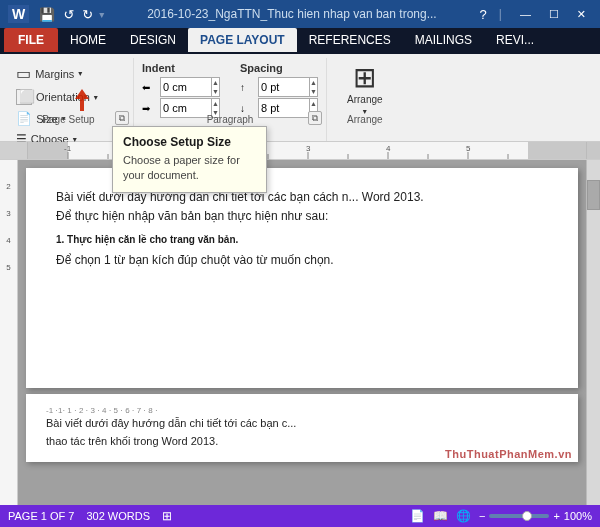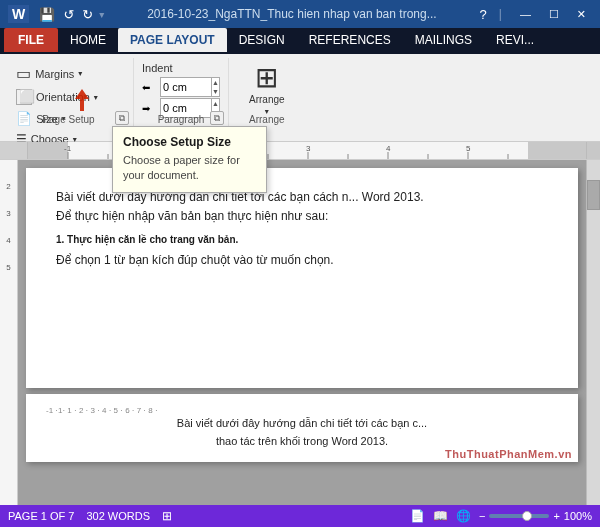--- a/index.html
+++ b/index.html
@@ -99,21 +99,21 @@
       flex-direction: column;
       align-items: center;
       padding: 2px 8px;
       cursor: pointer;
       border-radius: 2px;
       font-size: 10px;
       color: #333;
       gap: 2px;
     }
     .is-column { display: flex; flex-direction: column; gap: 1px; }
-    .is-label { font-size: 11px; color: #333; font-weight: 400; margin-bottom: 2px; }
+    .is-label { font-size: 11px; color: #333; font-weight: 700; margin-bottom: 2px; }
     .is-row { display: flex; align-items: center; gap: 2px; font-size: 11px; }
     .spinner-field {
       display: flex;
       align-items: center;
       border: 1px solid #aaa;
       background: white;
       height: 20px;
       width: 60px;
       gap: 8px;
     }
@@ -202,21 +202,20 @@
 
     
     .page2 {
       background: white;
       width: 100%;
       padding: 12px 20px;
       box-shadow: 2px 2px 6px rgba(0,0,0,0.3);
       margin-top: 6px;
       min-height: 60px;
       position: relative;
-      text-align: center;
     }
     .page2-text { font-size: 11px; color: #222; line-height: 1.6; }
 
     
     .watermark {
       position: absolute;
       bottom: 0;
       right: 0;
       color: rgba(180,60,60,0.85);
       font-size: 11px;
@@ -299,22 +298,22 @@
     <span style="margin:0 6px;color:rgba(255,255,255,0.4)">|</span>
     <span class="win-btn">—</span>
     <span class="win-btn">☐</span>
     <span class="win-btn close">✕</span>
   </div>
 </div>
 
 <div class="ribbon-tabs">
   <div class="ribbon-tab file-tab">FILE</div>
   <div class="ribbon-tab">HOME</div>
+  <div class="ribbon-tab">DESIGN</div>
   <div class="ribbon-tab active">PAGE LAYOUT</div>
-  <div class="ribbon-tab">DESIGN</div>
   <div class="ribbon-tab">REFERENCES</div>
   <div class="ribbon-tab">MAILINGS</div>
   <div class="ribbon-tab">REVI...</div>
 </div>
 
 <div class="ribbon">
 
   <div class="ribbon-group page-setup-group" style="min-width:130px;position:relative;">
     <div class="ribbon-group-content">
       <div class="ribbon-btn">
@@ -368,20 +367,43 @@
           <div class="spinner-field">
             <input class="spinner-input" type="text" value="0 cm" style="">
             <div class="spinner-btns">
               <div class="spin-btn">▲</div>
               <div class="spin-btn">▼</div>
             </div>
           </div>
         </div>
       </div>
 
+      <div class="is-column">
+        <div class="is-label">Spacing</div>
+        <div class="is-row">
+          <span style="font-size:10px;width:16px;">↑</span>
+          <div class="spinner-field">
+            <input class="spinner-input" type="text" value="0 pt" style="">
+            <div class="spinner-btns">
+              <div class="spin-btn">▲</div>
+              <div class="spin-btn">▼</div>
+            </div>
+          </div>
+        </div>
+        <div class="is-row">
+          <span style="font-size:10px;width:16px;">↓</span>
+          <div class="spinner-field">
+            <input class="spinner-input" type="text" value="8 pt" style="">
+            <div class="spinner-btns">
+              <div class="spin-btn">▲</div>
+              <div class="spin-btn">▼</div>
+            </div>
+          </div>
+        </div>
+      </div>
     </div>
     <div class="dialog-launcher">⧉</div>
     <div class="ribbon-group-label">Paragraph</div>
   </div>
 
   <div style="display:flex;flex-direction:column;align-items:center;padding:4px 12px 18px 12px;position:relative;">
     <div class="ribbon-btn-large">
       <div style="font-size:28px;line-height:1;">⊞</div>
       <div style="font-size:10px;">Arrange</div>
       <div style="font-size:8px;">▾</div>

